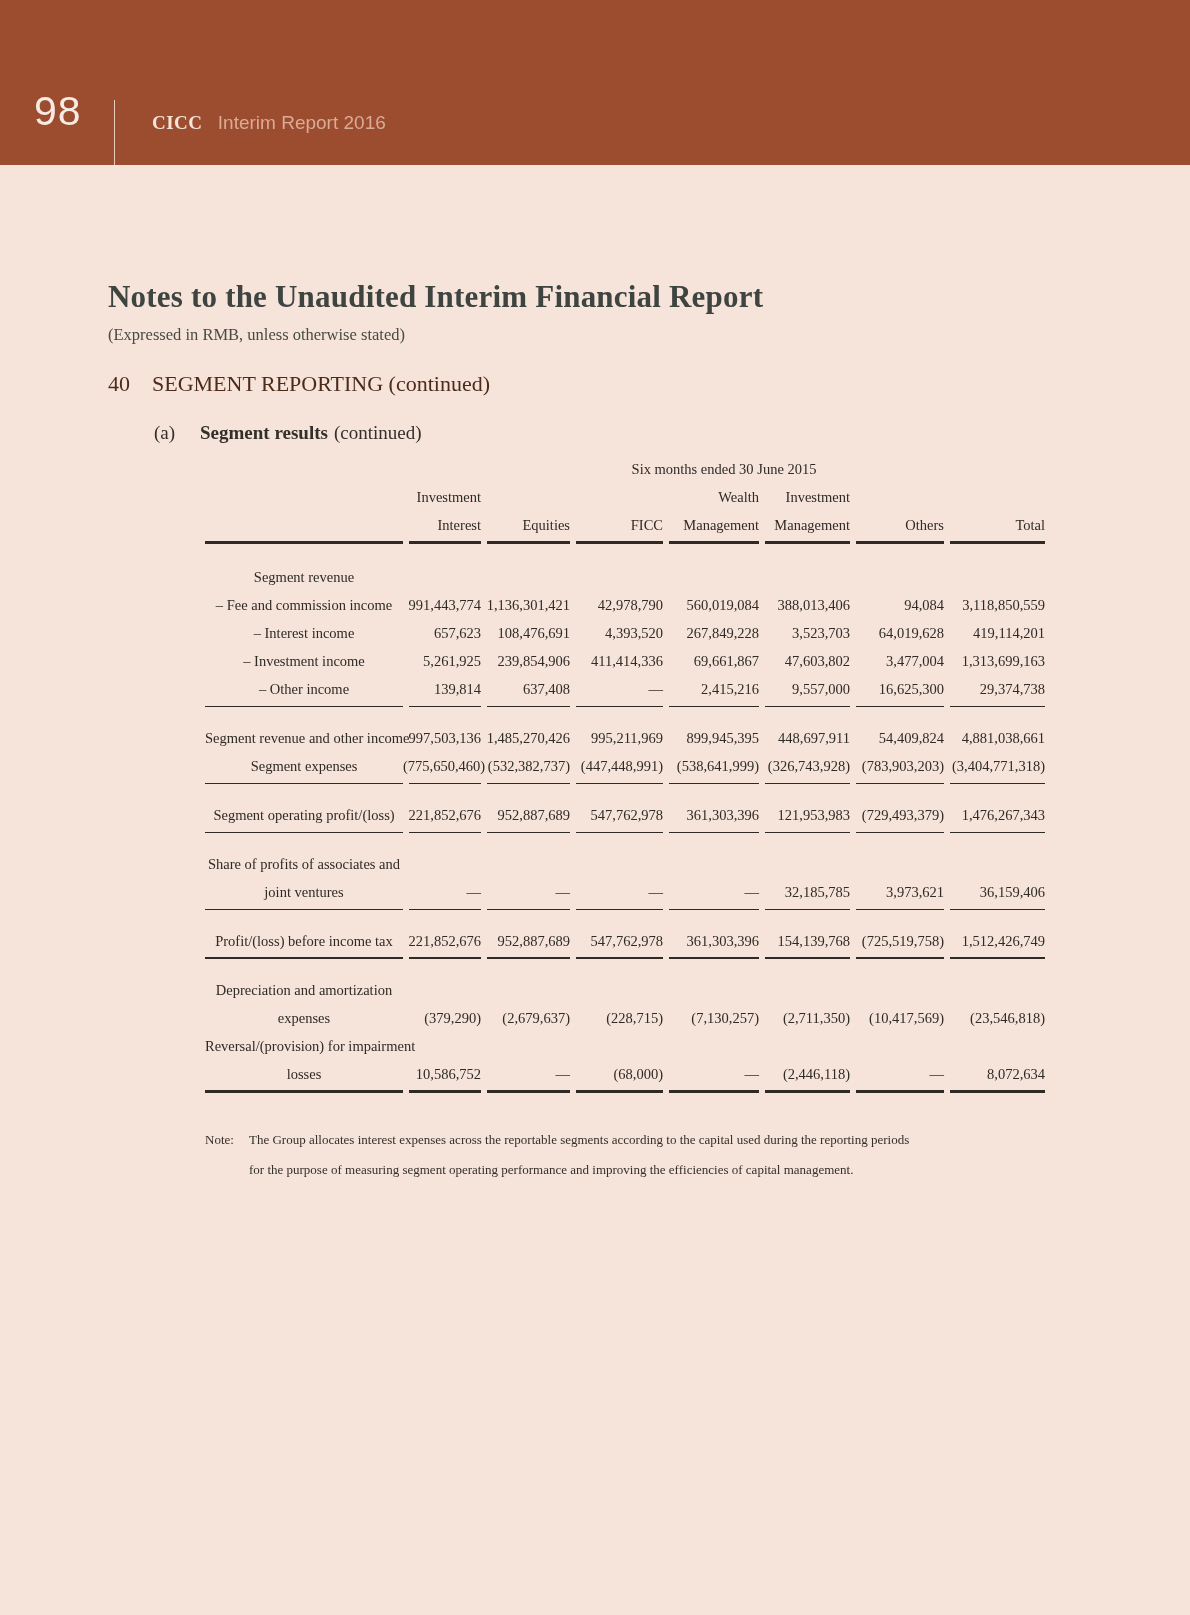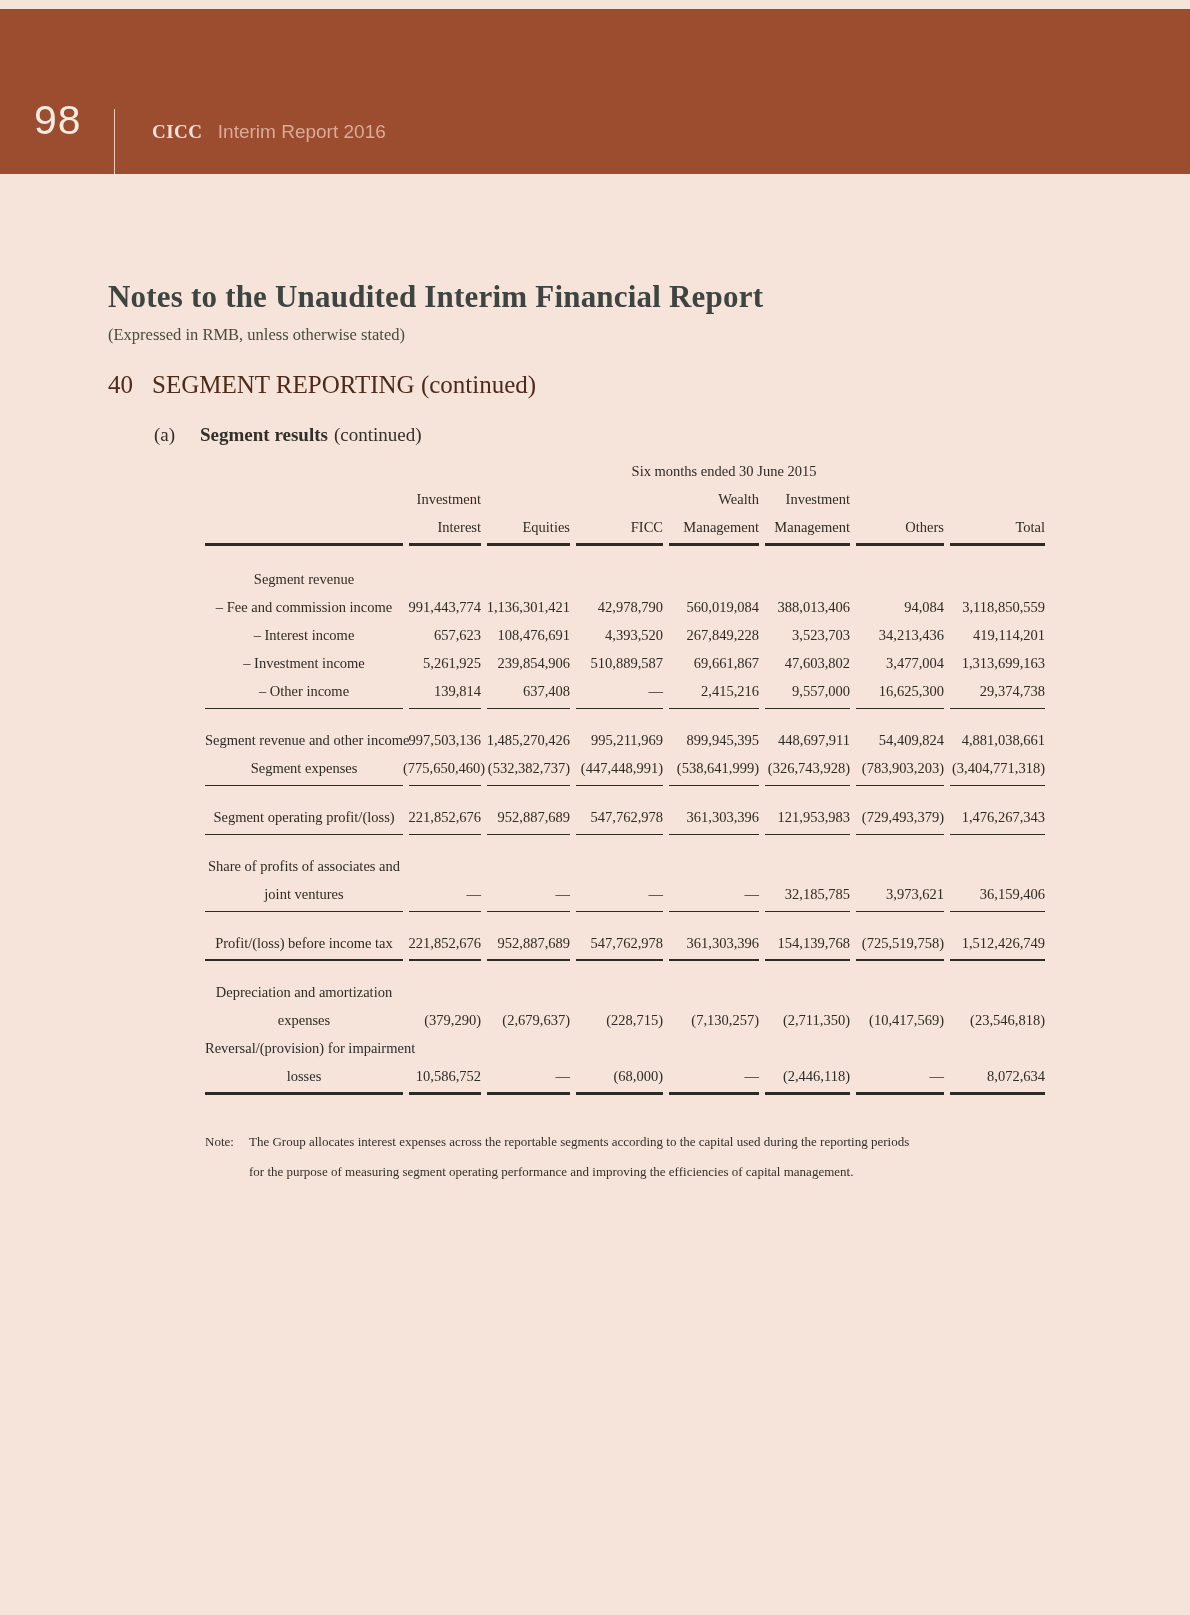--- a/index.html
+++ b/index.html
@@ -10,21 +10,21 @@
     width: 1190px;
     height: 1615px;
     background: #f6e4db;
     overflow: hidden;
     margin: 0 auto;
   }
 
   
   .band {
     position: absolute;
-    top: 9px; left: 0;
+    top: 0; left: 0;
     width: 100%;
     height: 165px;
     background: #9c4d2f;
   }
   .page-num {
     position: absolute;
     left: 34px; top: 88px;
     font-family: "Liberation Sans", sans-serif;
     font-weight: 300;
     font-size: 41px;
@@ -57,21 +57,21 @@
     letter-spacing: 0.2px;
   }
   .doc-subtitle {
     margin-top: 10px;
     font-size: 16.5px;
     color: #474b42;
   }
   .section-heading {
     margin-top: 26px;
     display: flex;
-    font-size: 25px;
+    font-size: 22px;
     color: #4e2a1b;
   }
   .section-number { width: 44px; flex: 0 0 44px; }
   .subsection-heading {
     margin-top: 25px;
     margin-left: 46px;
     display: flex;
     font-size: 19px;
     color: #332f2a;
   }
@@ -239,28 +239,28 @@
         <td class="num">94,084</td>
         <td class="num">3,118,850,559</td>
       </tr>
       <tr>
         <td class="lbl ind1">– Interest income</td>
         <td class="num">657,623</td>
         <td class="num">108,476,691</td>
         <td class="num">4,393,520</td>
         <td class="num">267,849,228</td>
         <td class="num">3,523,703</td>
-        <td class="num">34,213,436</td>
+        <td class="num">64,019,628</td>
         <td class="num">419,114,201</td>
       </tr>
       <tr>
         <td class="lbl ind1">– Investment income</td>
         <td class="num">5,261,925</td>
         <td class="num">239,854,906</td>
-        <td class="num">510,889,587</td>
+        <td class="num">411,414,336</td>
         <td class="num">69,661,867</td>
         <td class="num">47,603,802</td>
         <td class="num">3,477,004</td>
         <td class="num">1,313,699,163</td>
       </tr>
       <tr>
         <td class="lbl ind1">– Other income</td>
         <td class="num">139,814</td>
         <td class="num">637,408</td>
         <td class="num">—</td>

